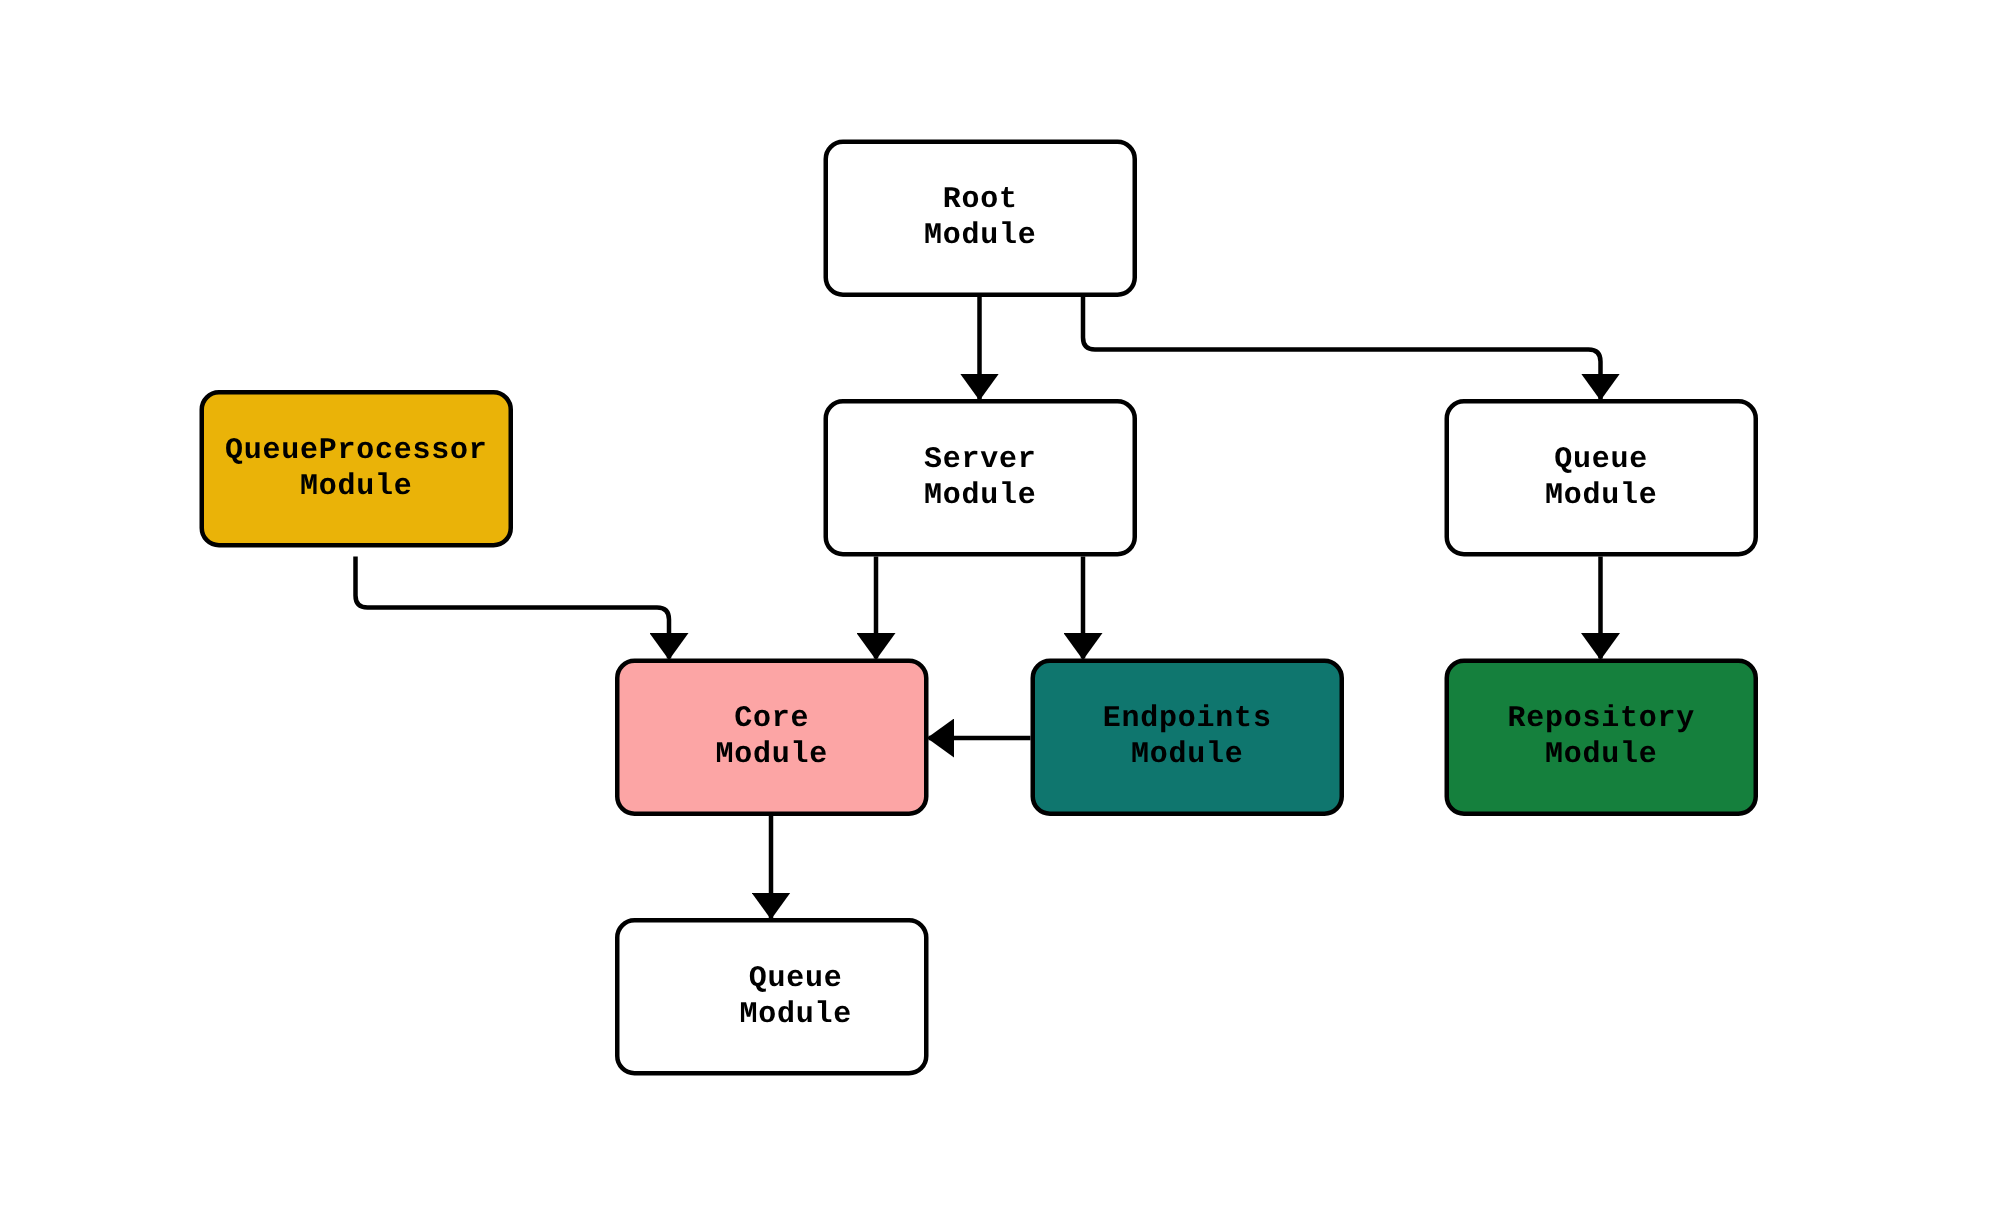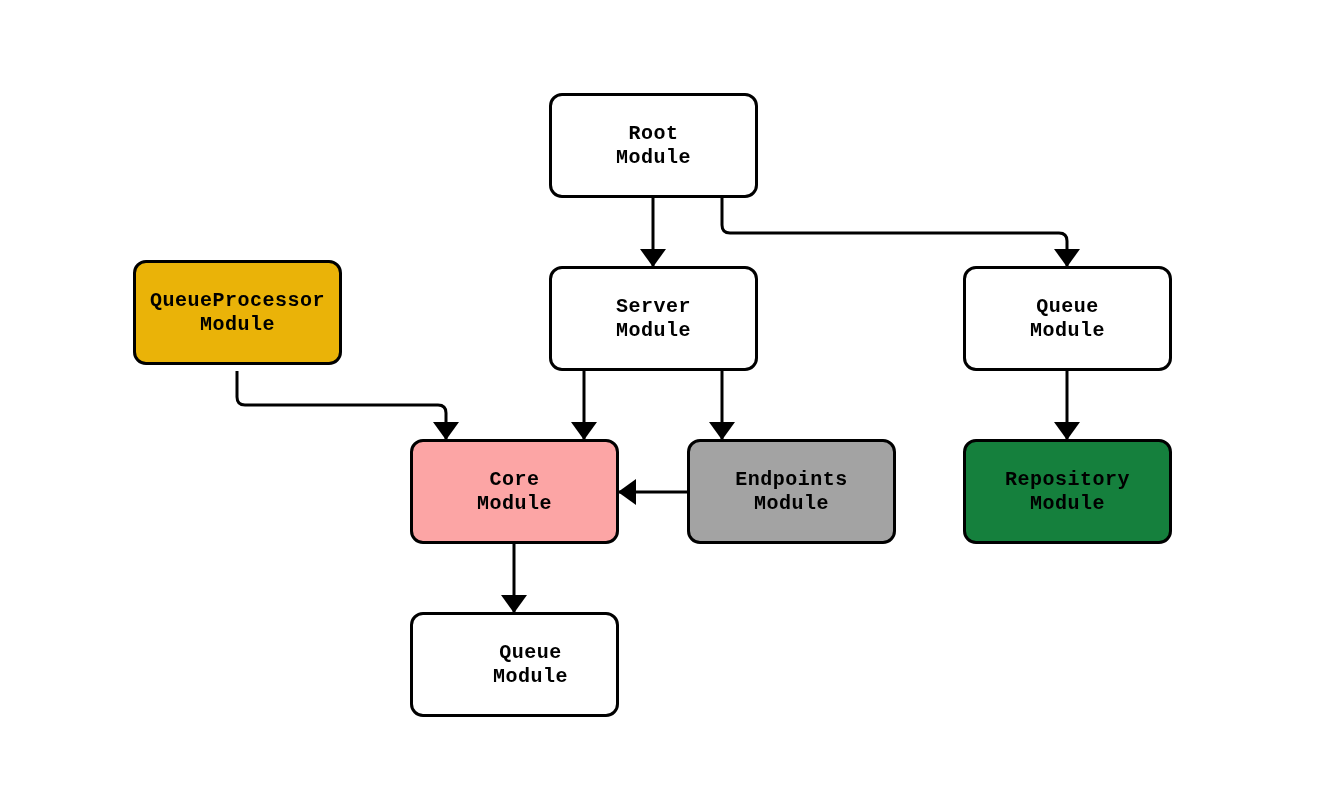--- a/index.html
+++ b/index.html
@@ -78,21 +78,21 @@
         <span>Module</span>
       </div>
       <div class="node" style="left: 963px; top: 266px; width: 209px; height: 105px; border-color: rgb(0, 0, 0); background: rgb(255, 255, 255); color: rgb(0, 0, 0);">
         <span>Queue</span>
         <span>Module</span>
       </div>
       <div class="node" style="left: 410px; top: 439px; width: 209px; height: 105px; border-color: rgb(0, 0, 0); background: #fca5a5; color: rgb(0, 0, 0);">
         <span>Core</span>
         <span>Module</span>
       </div>
-      <div class="node" style="left: 687px; top: 439px; width: 209px; height: 105px; border-color: rgb(0, 0, 0); background: #a3a3a3; color: rgb(0, 0, 0);">
+      <div class="node" style="left: 687px; top: 439px; width: 209px; height: 105px; border-color: rgb(0, 0, 0); background: #0f766e; color: rgb(0, 0, 0);">
         <span>Endpoints</span>
         <span>Module</span>
       </div>
       <div class="node" style="left: 963px; top: 439px; width: 209px; height: 105px; border-color: rgb(0, 0, 0); background: #15803d; color: rgb(0, 0, 0);">
         <span>Repository</span>
         <span>Module</span>
       </div>
       <div class="node" style="left: 410px; top: 612px; width: 209px; height: 105px; border-color: rgb(0, 0, 0); background: rgb(255, 255, 255); color: rgb(0, 0, 0); padding-left: 32px;">
         <span>Queue</span>
         <span>Module</span>

